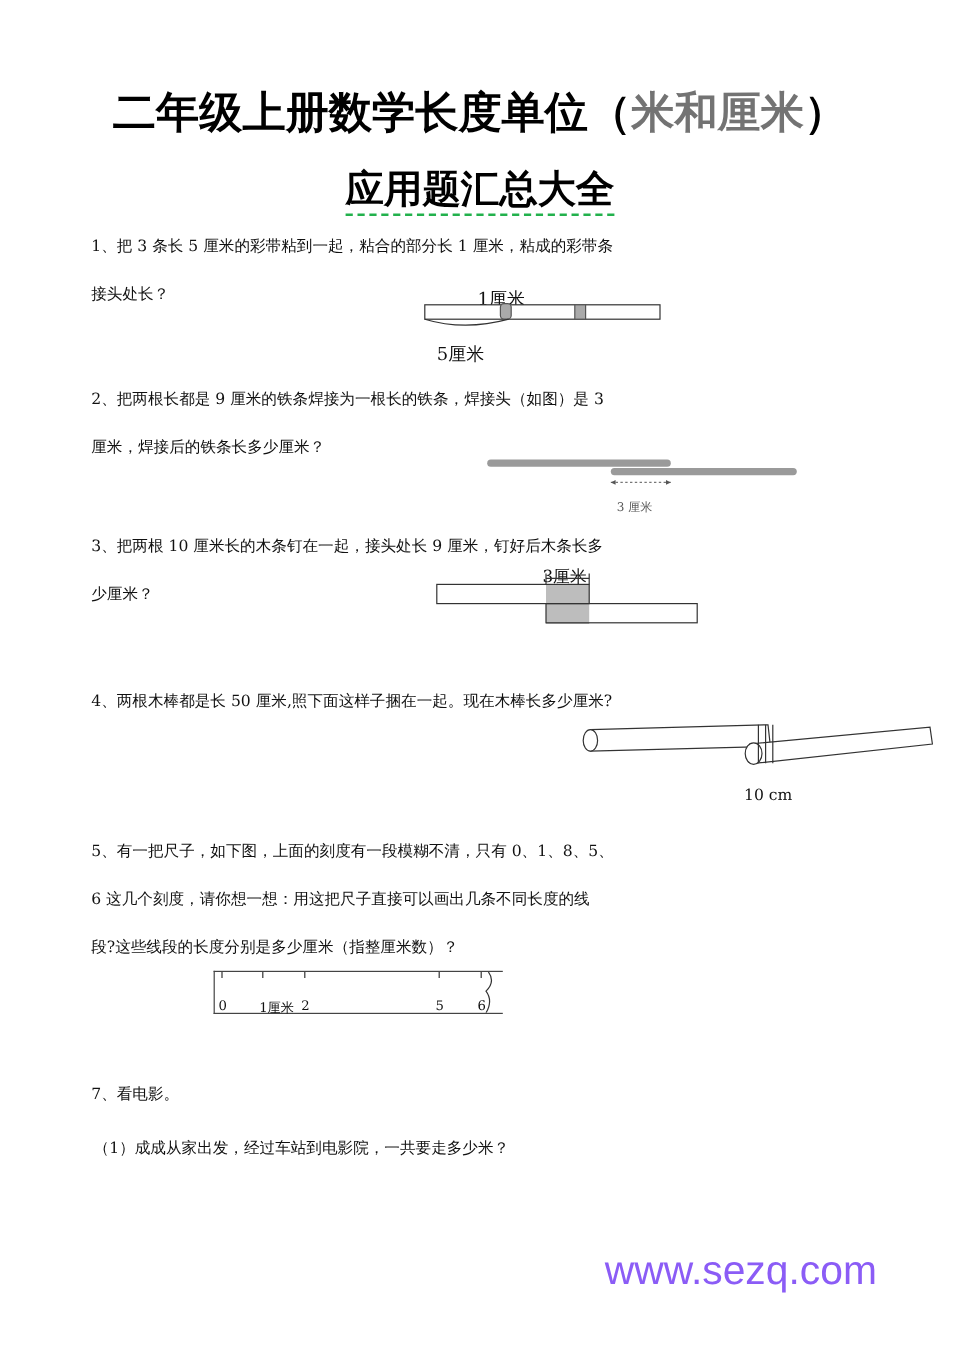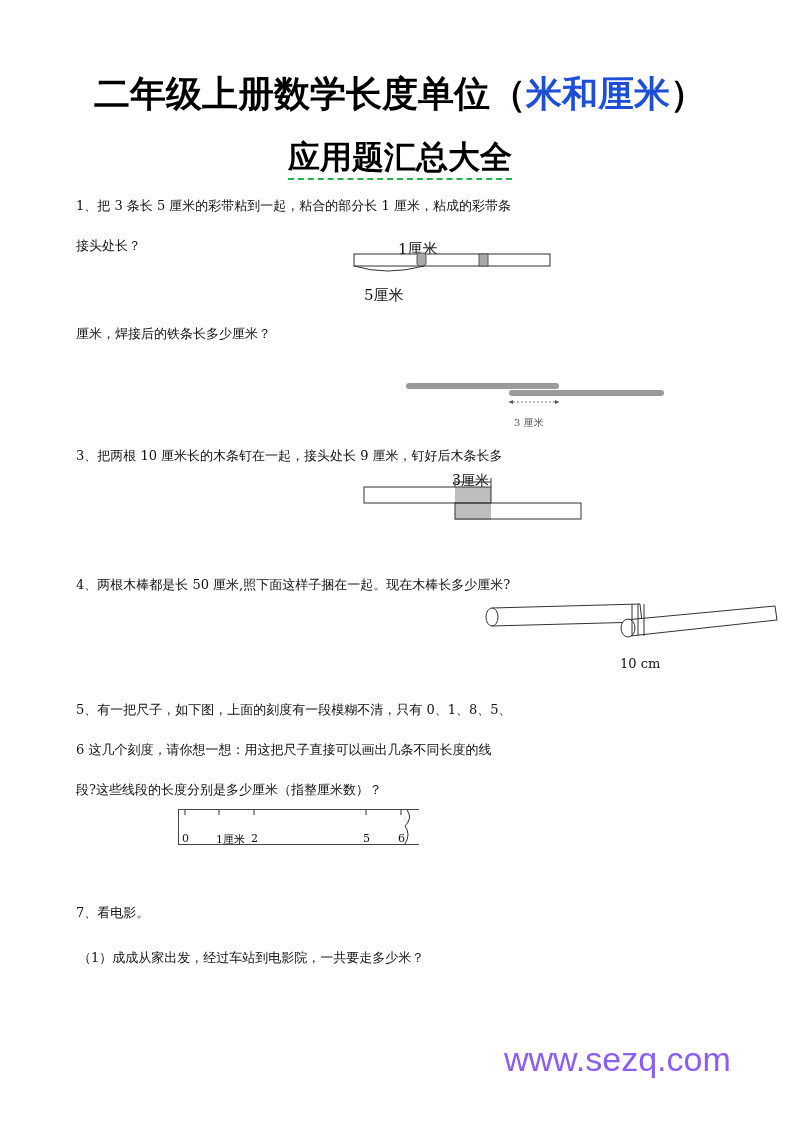--- a/index.html
+++ b/index.html
@@ -1,21 +1,21 @@
 <!DOCTYPE html>
 <html><head>
 <meta charset="utf-8">
 <style>
   html, body { margin: 0; padding: 0; background: #ffffff; }
   body { width: 800px; height: 1131px; position: relative; overflow: hidden;
          font-family: "DejaVu Serif", "Liberation Serif", serif; color: #111; }
   .title { position: absolute; left: 0; width: 800px; top: 70px; text-align: center;
            font-family: "DejaVu Sans", "Liberation Sans", sans-serif; font-weight: bold;
            font-size: 36px; letter-spacing: 0px; color: #000; }
-  .title .red { color: #1d4ed8; }
+  .title .red { color: #737373; }
   .subtitle { position: absolute; left: 0; width: 800px; top: 136px; text-align: center;
               font-family: "DejaVu Sans", "Liberation Sans", sans-serif; font-weight: bold;
               font-size: 32px; color: #000000; }
   .subtitle span { border-bottom: 2px dashed #22b14c; padding-bottom: 2px; }
   .q { position: absolute; left: 76px; width: 660px; font-size: 13px; line-height: 40px; }
   .abs { position: absolute; }
   .lbl { position: absolute; font-size: 15px; white-space: nowrap; margin-top: 12px; }
   .watermark { position: absolute; left: 504px; top: 1040px; font-family: "Liberation Sans", sans-serif;
                font-size: 34px; color: #8b5cf6; }
 </style>
@@ -34,34 +34,36 @@
   <svg width="210" height="40" style="position:absolute;left:0;top:20px">
     <rect x="2" y="6" width="196" height="12" fill="#fff" stroke="#333" stroke-width="1"></rect>
     <rect x="65" y="5" width="9" height="13" rx="3" fill="#aaa" stroke="#555"></rect>
     <rect x="127" y="6" width="9" height="12" fill="#aaa" stroke="#555"></rect>
     <path d="M2 18 Q35 28 72 18" fill="none" stroke="#333"></path>
   </svg>
   <div class="lbl" style="left:12px;top:46px">5厘米</div>
 </div>
 
 <div class="q" style="top:314px">
+  <div>2、把两根长都是 9 厘米的铁条焊接为一根长的铁条，焊接头（如图）是 3</div>
   <div>厘米，焊接后的铁条长多少厘米？</div>
 </div>
 <div class="abs" style="left:404px;top:380px;width:270px;height:40px">
   <svg width="270" height="40">
     <rect x="2" y="3" width="153" height="6" rx="3" fill="#9a9a9a"></rect>
     <rect x="105" y="10" width="155" height="6" rx="3" fill="#9a9a9a"></rect>
     <line x1="105" y1="22" x2="155" y2="22" stroke="#777" stroke-dasharray="2,2"></line>
     <path d="M105 22 l4 -2 v4 z M155 22 l-4 -2 v4 z" fill="#555"></path>
   </svg>
   <div class="lbl" style="left:110px;top:24px;font-size:10px;color:#555">3 厘米</div>
 </div>
 
 <div class="q" style="top:436px">
   <div>3、把两根 10 厘米长的木条钉在一起，接头处长 9 厘米，钉好后木条长多</div>
+  <div>少厘米？</div>
 </div>
 <div class="abs" style="left:362px;top:460px;width:224px;height:62px">
   <div class="lbl" style="left:90px;top:0px;font-size:14px">3厘米</div>
   <svg width="224" height="62" style="position:absolute;left:0;top:0">
     <rect x="93" y="27" width="36" height="33" fill="#bdbdbd"></rect>
     <rect x="2" y="27" width="127" height="16" fill="none" stroke="#333"></rect>
     <rect x="93" y="43" width="126" height="16" fill="none" stroke="#333"></rect>
     <line x1="93" y1="22" x2="129" y2="22" stroke="#333"></line>
     <line x1="93" y1="18" x2="93" y2="27" stroke="#333"></line>
     <line x1="129" y1="18" x2="129" y2="27" stroke="#333"></line>

